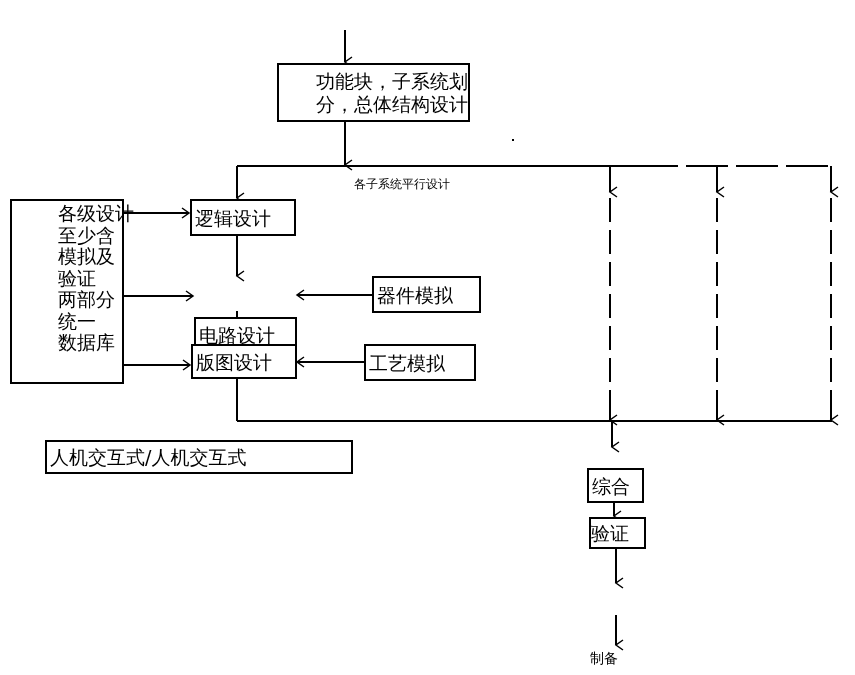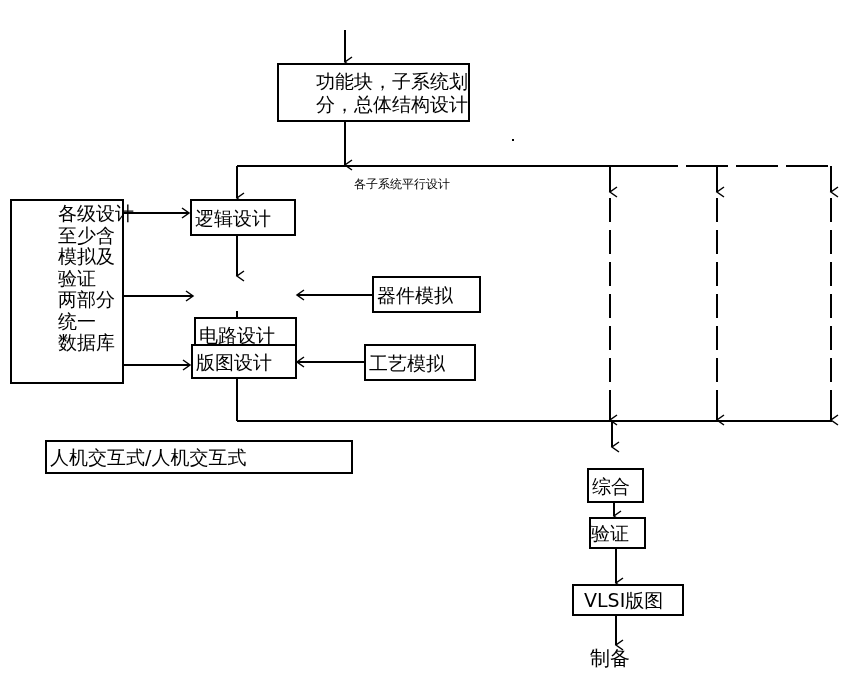--- a/index.html
+++ b/index.html
@@ -159,19 +159,16 @@
   </div>
 
   <div class="box" style="left:587px; top:448px; width:57px; height:35px;margin-top:20px;">
     <span>综合</span>
   </div>
 
   <div class="box" style="left:589px; top:517px; width:57px; height:32px; padding-left:0;">
     <span>验证</span>
   </div>
 
-  <div class="box" style="left:572px; top:584px; width:112px; height:32px; padding-left:10px;">
-    <span>VLSI版图</span>
-  </div>
 
-  <div class="label" style="left:590px; top:647px; font-size:20px;">制备</div>
+  <div class="label" style="left:590px; top:647px; font-size:14px;">制备</div>
 
 </div>
 
 </body></html>

